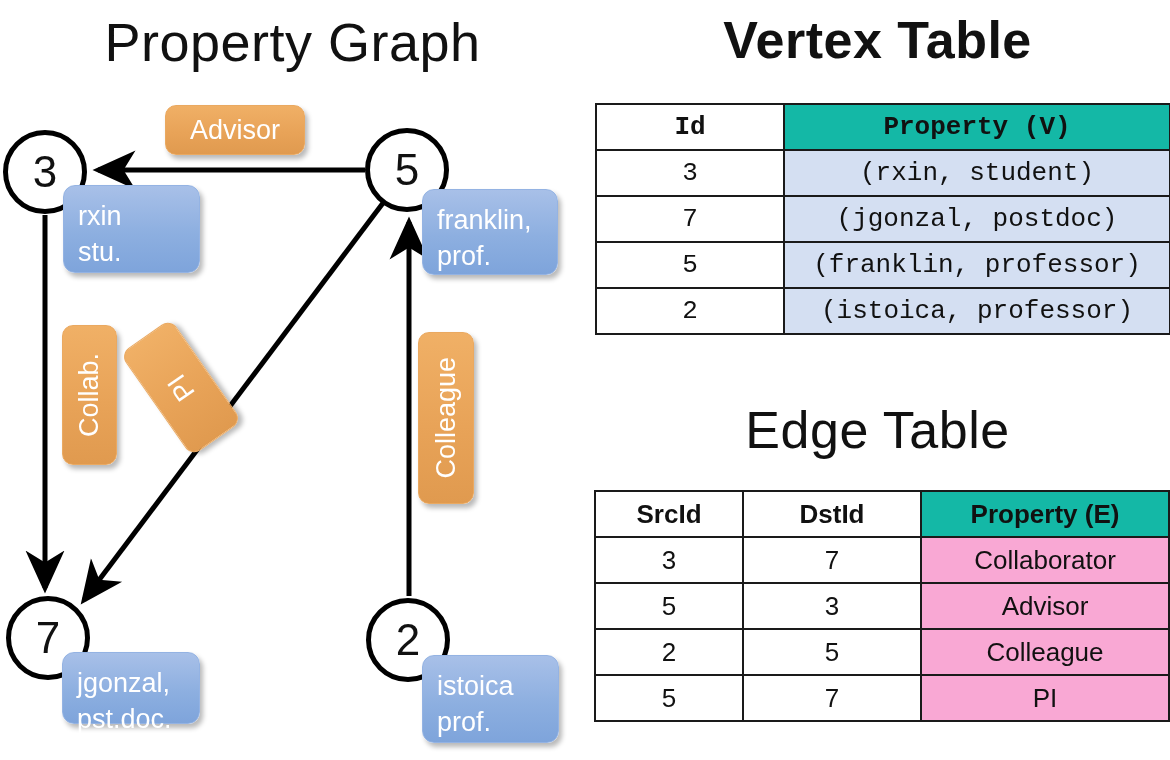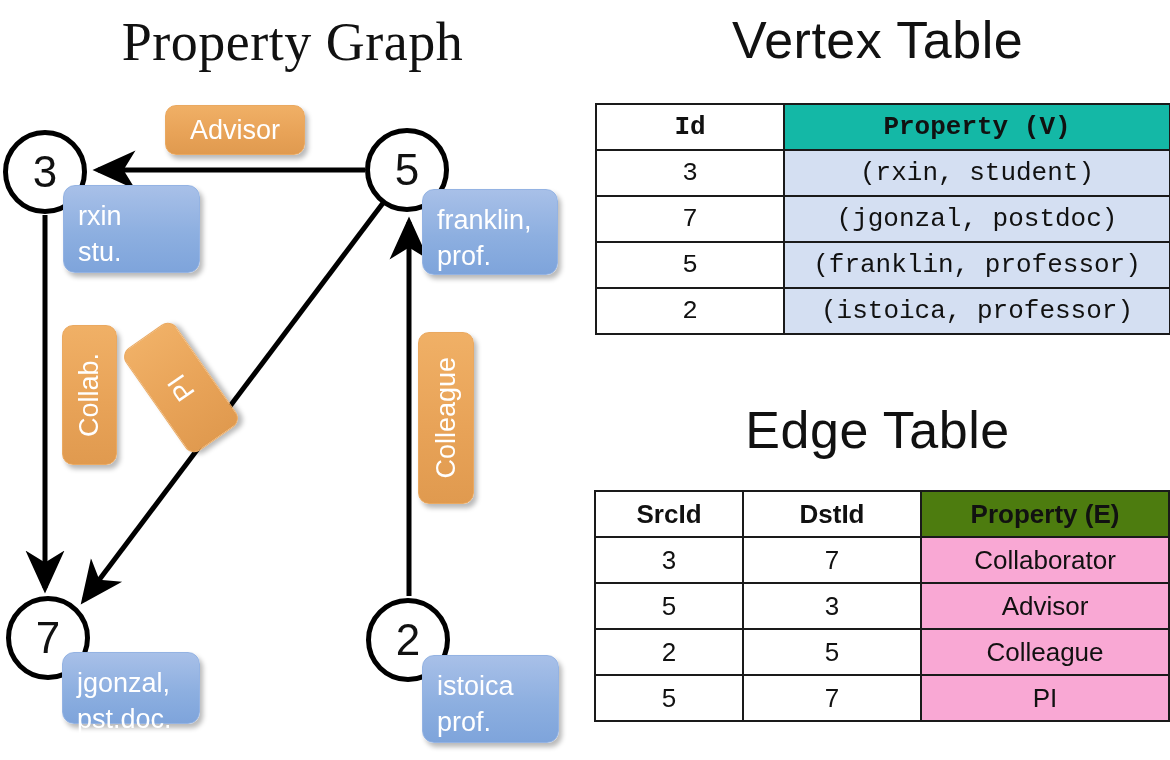--- a/index.html
+++ b/index.html
@@ -23,27 +23,27 @@
     font-weight: 300;
     letter-spacing: 0.5px;
     color: #111;
     white-space: nowrap;
   }
   #title-property-graph {
     left: 0; top: 12px; width: 585px;
     text-align: center;
     font-size: 54px;
     line-height: 60px;
-    font-family: Liberation Serif, serif;
   }
   #title-vertex-table {
     left: 585px; top: 10px; width: 585px;
     text-align: center;
     font-size: 52px;
     line-height: 60px;
+    font-weight: bold;
   }
   #title-edge-table {
     left: 585px; top: 400px; width: 585px;
     text-align: center;
     font-size: 52px;
     line-height: 60px;
   }
 
   
   #graph-panel {
@@ -173,21 +173,21 @@
 
   
   #edge-table {
     left: 594px; top: 490px; width: 574px;
   }
   #edge-table col.c-src  { width: 148px; }
   #edge-table col.c-dst  { width: 178px; }
   #edge-table col.c-prop { width: 248px; }
   #edge-table th, #edge-table td { height: 44px; font-size: 26px; }
   #edge-table .cell-prop { background: #f9a8d4; }
-  #edge-table th.cell-prop { background: #4d7c0f; }
+  #edge-table th.cell-prop { background: #14b8a6; }
 </style>
 </head>
 <body>
 
 <div id="graph-panel">
 
   <div class="title" id="title-property-graph">Property Graph</div>
 
   <svg id="graph-edges" viewBox="0 0 585 760">
     <defs>

